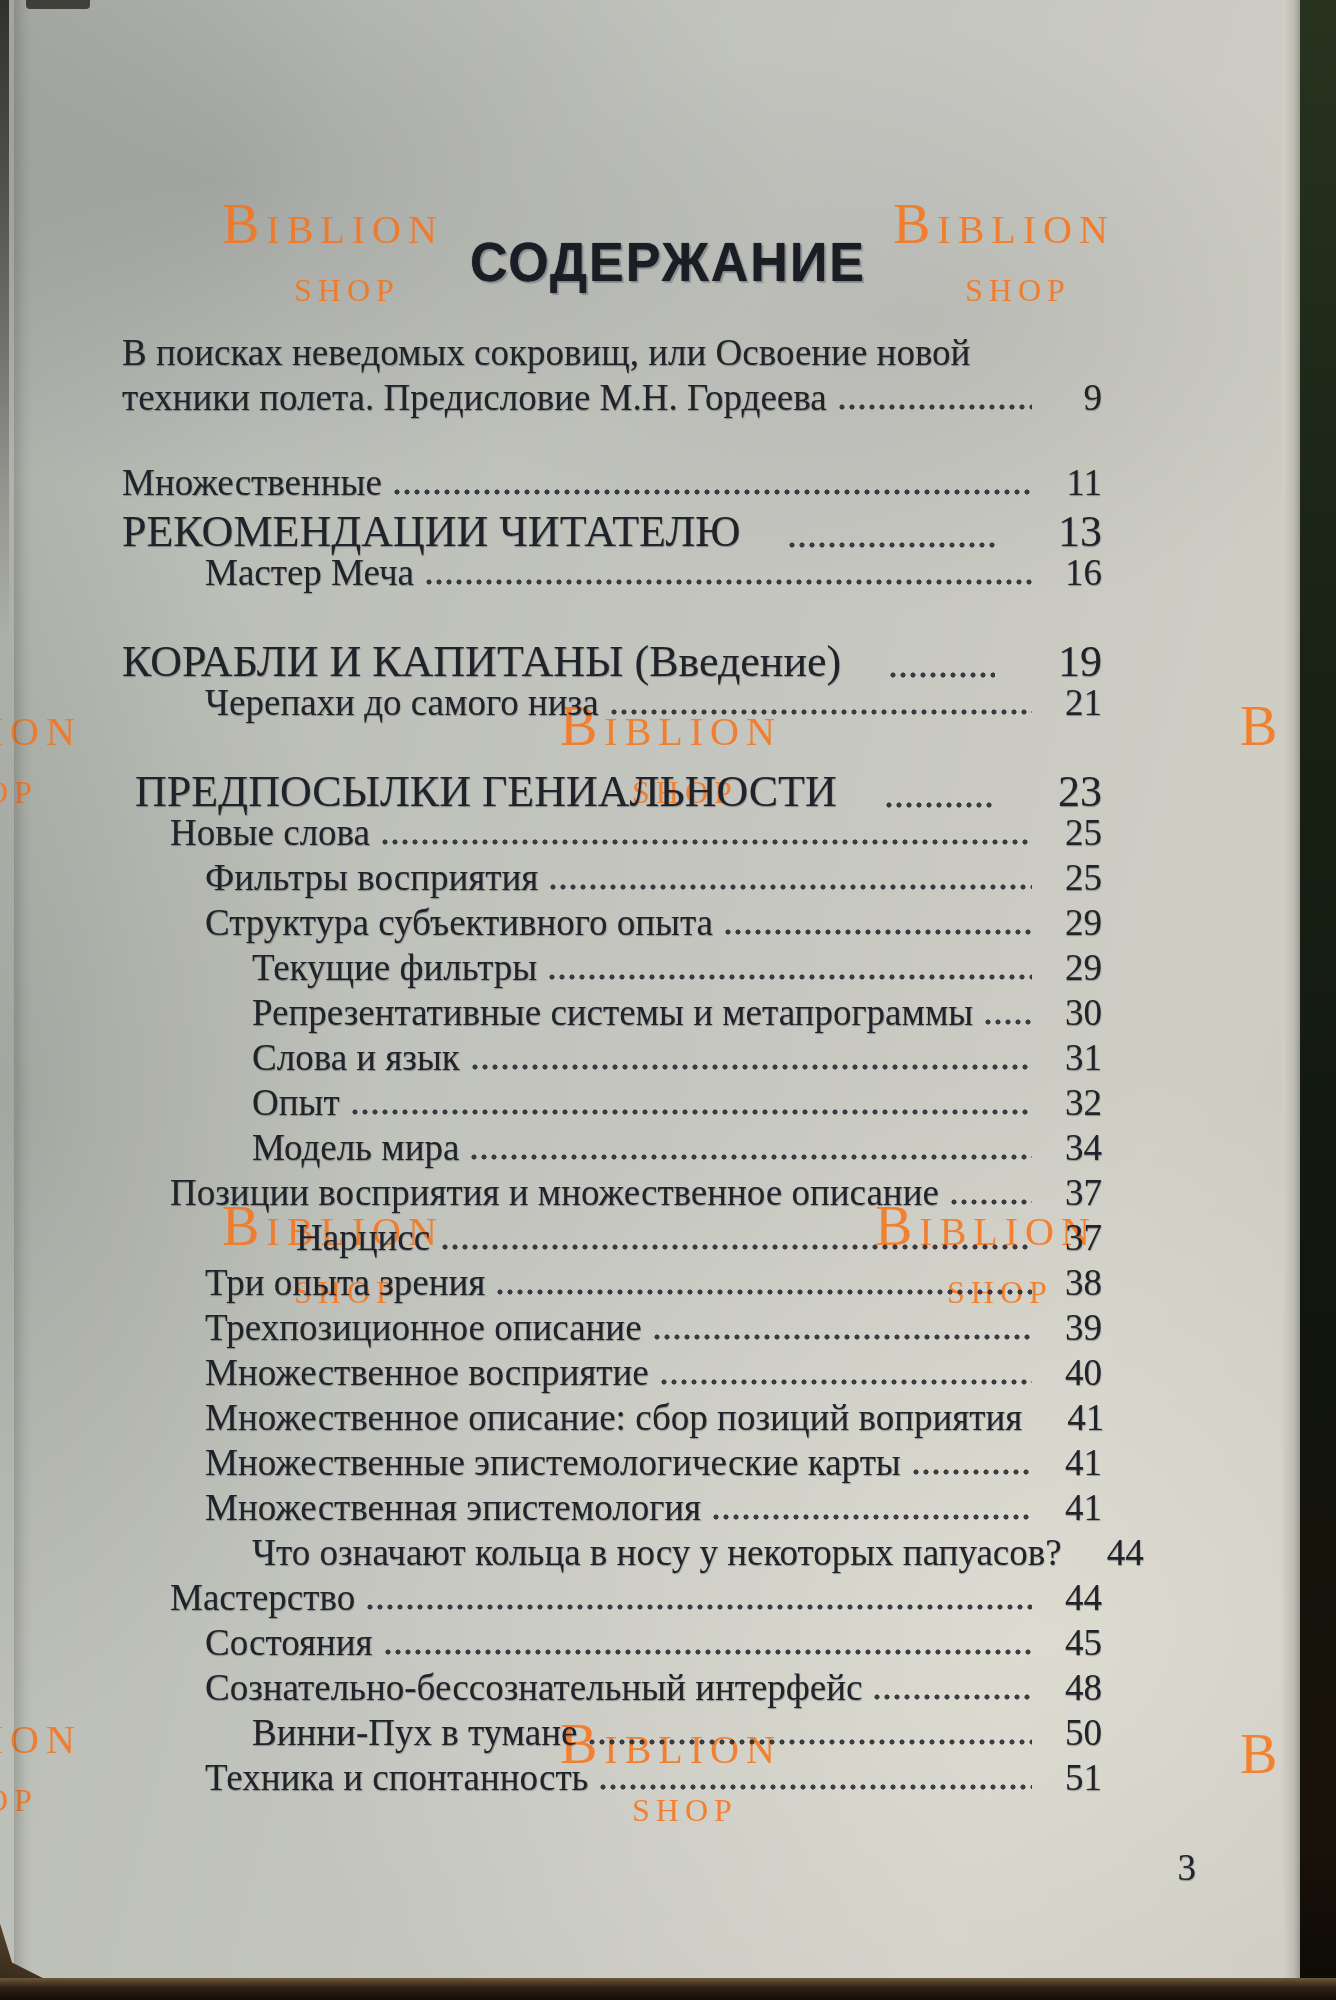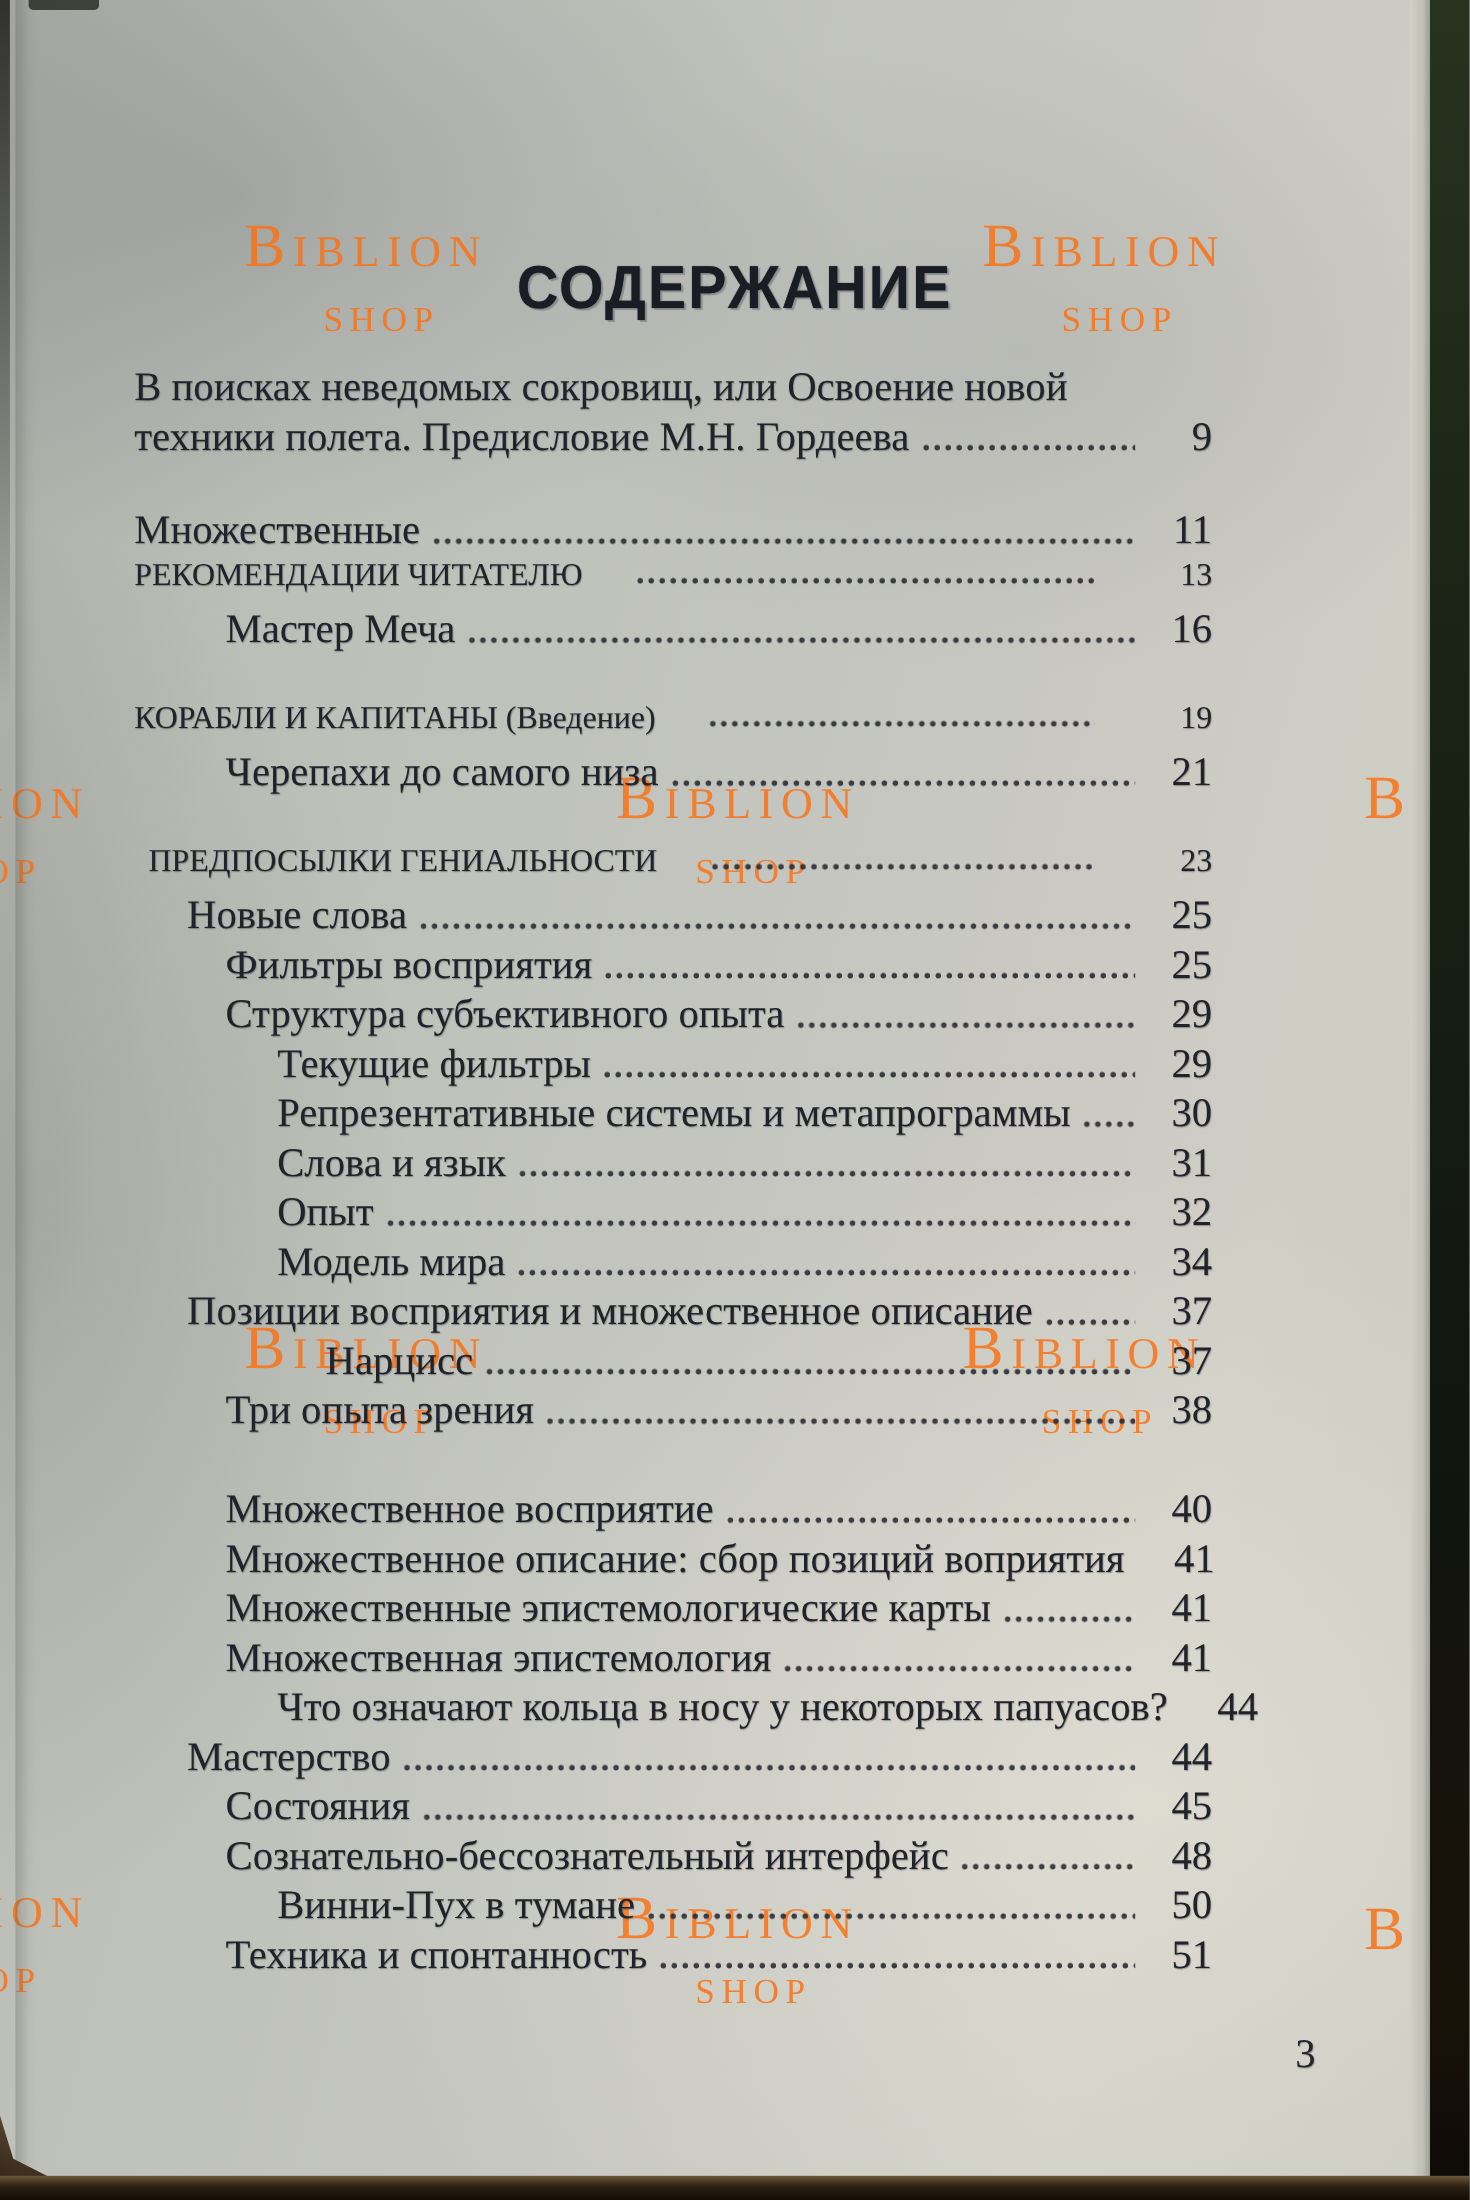--- a/index.html
+++ b/index.html
@@ -69,21 +69,21 @@
     font-size:52px;letter-spacing:2px;color:#1b1d24;
     text-shadow:2px 2px 1px rgba(44,48,64,.30), 0 0 1px rgba(25,28,36,.9);
     transform:scaleY(1.06);
   }
   #toc{position:absolute;left:0;top:0;width:1240px;height:2000px;z-index:2;}
   .toc-row{
     position:absolute;right:138px;display:flex;align-items:flex-end;
     color:#21232a;font-size:37px;line-height:1.12;
     text-shadow:.6px .9px 1.1px rgba(26,29,37,.38);
   }
-  .toc-row.head{font-size:29px;gap:37px;}
+  .toc-row.head{font-size:44px;gap:37px;}
   .lab{white-space:nowrap;}
   .dots{
     flex:1 1 auto;min-width:0;height:6px;margin:0 10px 8px 12px;
     background-image:radial-gradient(circle at 3px 3px, rgba(38,40,48,.88) 2.2px, rgba(0,0,0,0) 2.9px);
     background-size:10px 6px;background-repeat:repeat-x;background-position:left bottom;
   }
   .num{min-width:60px;text-align:right;white-space:nowrap;}
   .footer-num{
     position:absolute;top:1846px;right:140px;z-index:2;
     font-size:37px;color:#23252c;text-shadow:.6px .9px 1.1px rgba(26,29,37,.38);
@@ -222,20 +222,25 @@
     </div>
     <div class="toc-row" style="top: 1217px; left: 296px;">
       <span class="lab">Нарцисс</span>
       <span class="dots"></span>
       <span class="num">37</span>
     </div>
     <div class="toc-row" style="top: 1262px; left: 205px;">
       <span class="lab">Три опыта зрения</span>
       <span class="dots"></span>
       <span class="num">38</span>
+    </div>
+    <div class="toc-row" style="top: 1307px; left: 205px;">
+      <span class="lab">Трехпозиционное описание</span>
+      <span class="dots"></span>
+      <span class="num">39</span>
     </div>
     <div class="toc-row" style="top: 1352px; left: 205px;">
       <span class="lab">Множественное восприятие</span>
       <span class="dots"></span>
       <span class="num">40</span>
     </div>
     <div class="toc-row" style="top: 1397px; left: 205px;">
       <span class="lab">Множественное описание: сбор позиций воприятия</span>
       <span class="dots"></span>
       <span class="num">41</span>

